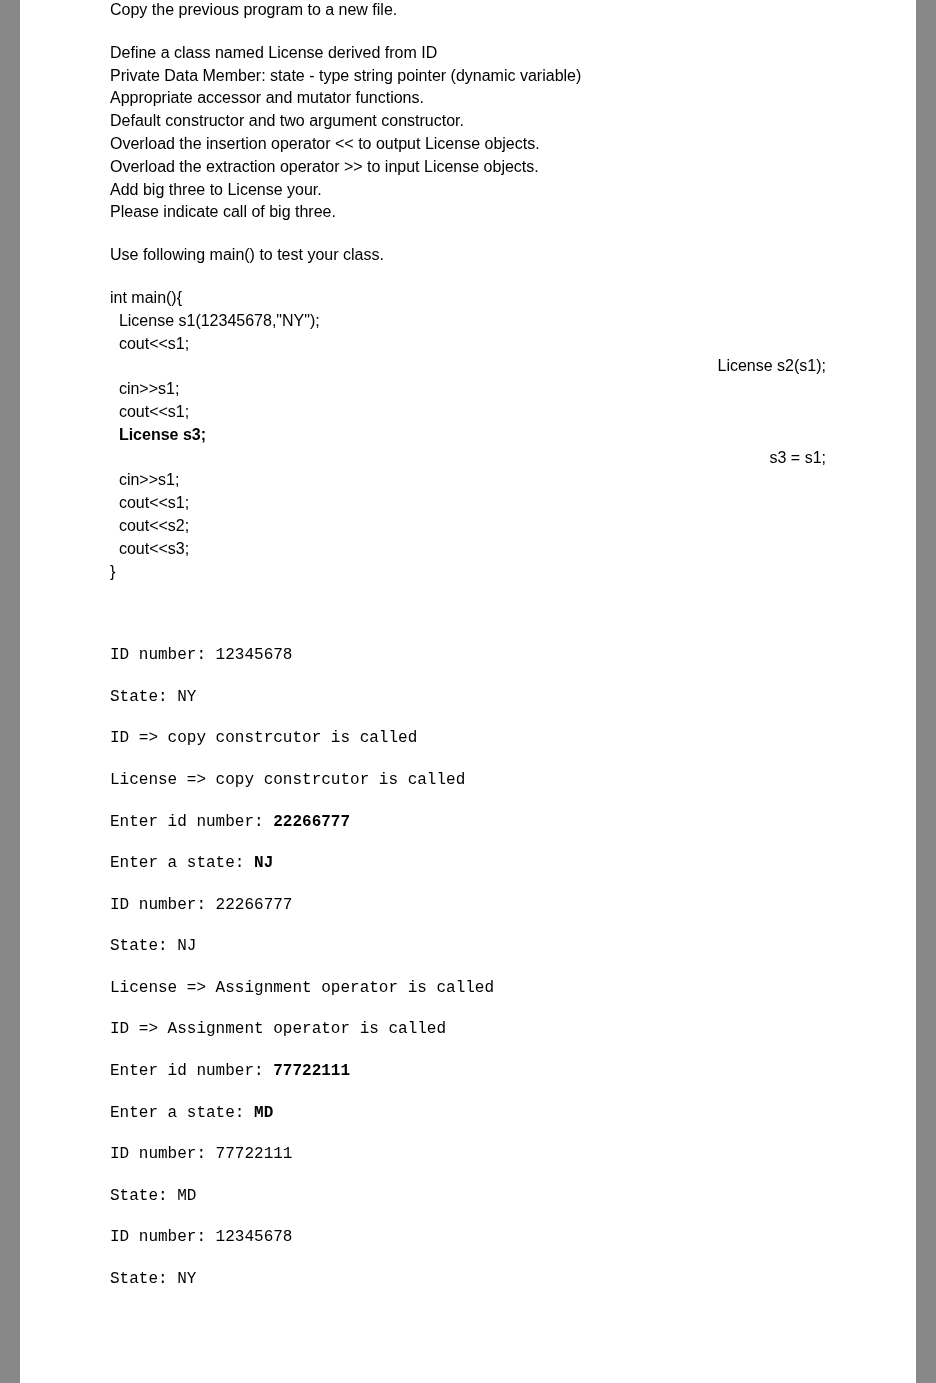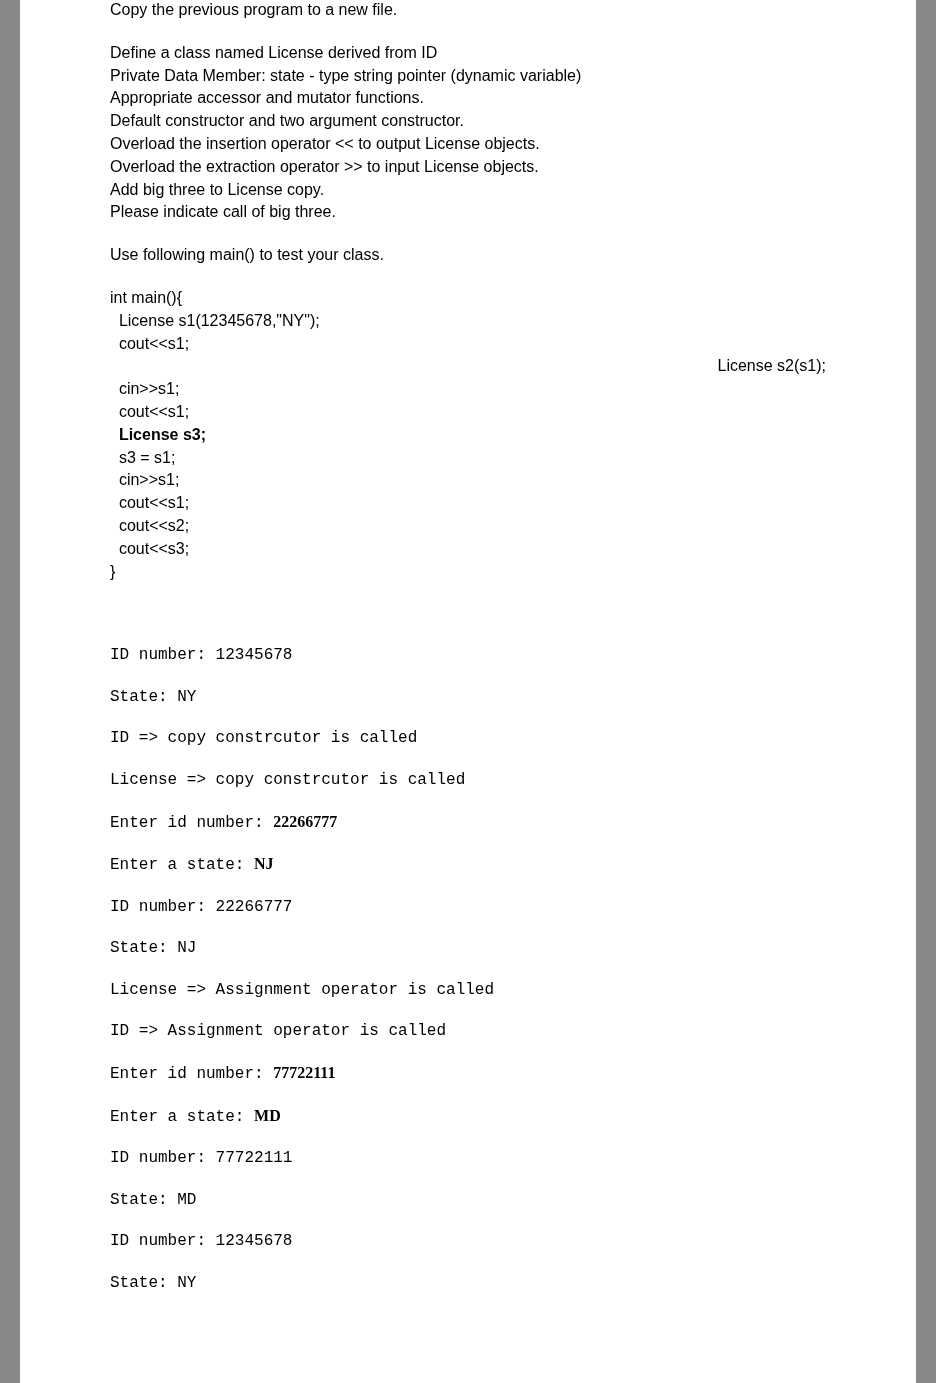--- a/index.html
+++ b/index.html
@@ -18,21 +18,21 @@
     }
     .line { margin-bottom: 2px; }
     .spacer { height: 20px; }
     strong { font-weight: normal; }
     .mono {
       font-family: "Courier New", Courier, monospace;
       white-space: pre;
       font-size: 16px;
       line-height: 1.3;
     }
-    .mono strong { font-weight: bold; font-family: Liberation Serif, serif; }
+    .mono strong { font-weight: bold; }
   </style>
 </head>
 <body>
 
 <div class="page">
   <div class="line">Copy the previous program to a new file.</div>
   <div class="spacer"></div>
 
   <div class="line">
     <span>Define a class named </span><strong>License</strong><span> derived from </span><strong>ID</strong>
@@ -42,38 +42,38 @@
   </div>
   <div class="line">Appropriate accessor and mutator functions.</div>
   <div class="line">Default constructor and two argument constructor.</div>
   <div class="line">
     <span>Overload the insertion </span><strong>operator &lt;&lt;</strong><span> to output </span><strong>License</strong><span> objects.</span>
   </div>
   <div class="line">
     <span>Overload the extraction </span><strong>operator &gt;&gt;</strong><span> to input </span><strong>License</strong><span> objects.</span>
   </div>
   <div class="line">
-    <span>Add </span><strong>big three</strong><span> to </span><strong>License</strong><span> copy.</span>
+    <span>Add </span><strong>big three</strong><span> to </span><strong>License</strong><span> your.</span>
   </div>
   <div class="line">
     <span>Please indicate call of </span><strong>big three</strong><span>.</span>
   </div>
 
   <div class="spacer"></div>
   <div class="line">Use following main() to test your class.</div>
   <div class="spacer"></div>
 
   <div class="line" style="white-space:pre;">int main(){</div>
   <div class="line" style="white-space:pre;">  License s1(12345678,"NY");</div>
   <div class="line" style="white-space:pre;">  cout&lt;&lt;s1;</div>
   <div class="line" style="white-space:pre;text-align:right;">  License s2(s1);</div>
   <div class="line" style="white-space:pre;">  cin&gt;&gt;s1;</div>
   <div class="line" style="white-space:pre;">  cout&lt;&lt;s1;</div>
   <div class="line" style="white-space:pre;font-weight:bold;">  License s3;</div>
-  <div class="line" style="white-space:pre;">  s3 = s1;</div>
+  <div class="line" style="white-space:pre;text-align:right;">  s3 = s1;</div>
   <div class="line" style="white-space:pre;">  cin&gt;&gt;s1;</div>
   <div class="line" style="white-space:pre;">  cout&lt;&lt;s1;</div>
   <div class="line" style="white-space:pre;">  cout&lt;&lt;s2;</div>
   <div class="line" style="white-space:pre;">  cout&lt;&lt;s3;</div>
   <div class="line" style="white-space:pre;">}</div>
 
   <div class="spacer"></div>
   <div class="spacer"></div>
 
   <div class="mono">

